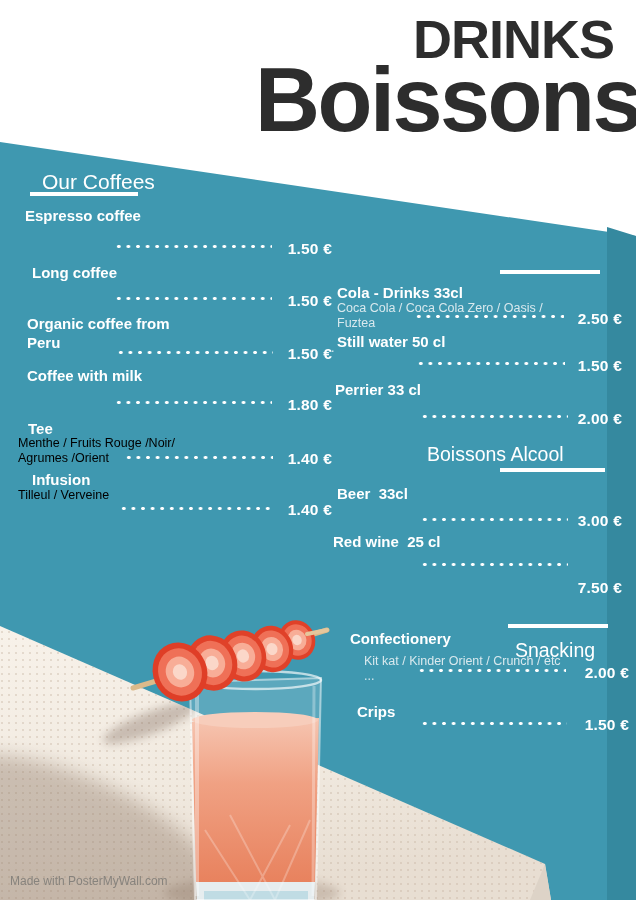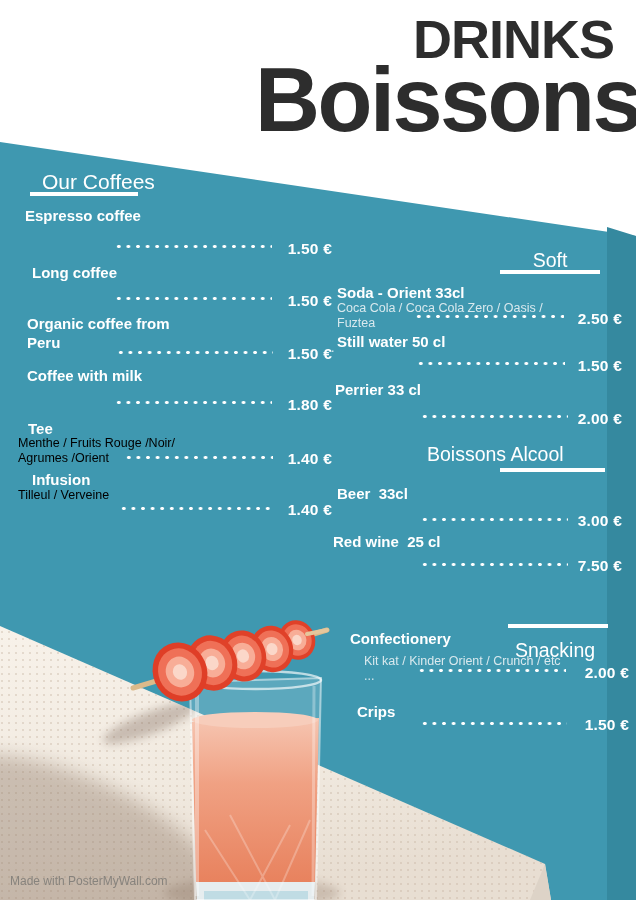--- a/index.html
+++ b/index.html
@@ -175,24 +175,23 @@
     <div class="name" style="left:28px;top:420px">Tee</div>
     <div class="desc desc-dark" style="left:18px;top:436px;width:175px">Menthe / Fruits Rouge /Noir/ Agrumes /Orient</div>
     <div class="dots" style="left:124px;top:455px;width:149px"></div>
     <div class="price" style="left:280px;top:450px">1.40 €</div>
 
     <div class="name" style="left:32px;top:471px">Infusion</div>
     <div class="desc desc-dark" style="left:18px;top:488px;width:175px">Tilleul / Verveine</div>
     <div class="dots" style="left:119px;top:506px;width:151px"></div>
     <div class="price" style="left:280px;top:501px">1.40 €</div>
 
-    <div class="sec-h h-soft">Soft</div>
     <div class="rule" style="left:500px;top:270px;width:100px;height:3.5px"></div>
 
-    <div class="name" style="left:337px;top:284px">Soda - Orient 33cl</div>
+    <div class="name" style="left:337px;top:284px">Cola - Drinks 33cl</div>
     <div class="desc desc-light" style="left:337px;top:301px;width:220px">Coca Cola / Coca Cola Zero / Oasis / Fuztea</div>
     <div class="dots" style="left:414px;top:314px;width:150px"></div>
     <div class="price" style="left:570px;top:310px">2.50 €</div>
 
     <div class="name" style="left:337px;top:333px">Still water 50 cl</div>
     <div class="desc desc-light" style="left:331px;top:341px">.</div>
     <div class="dots" style="left:416px;top:361px;width:149px"></div>
     <div class="price" style="left:570px;top:357px">1.50 €</div>
 
     <div class="name" style="left:335px;top:381px">Perrier 33 cl</div>
@@ -201,21 +200,21 @@
 
     <div class="sec-h h-alcool">Boissons Alcool</div>
     <div class="rule" style="left:500px;top:468px;width:105px;height:3.5px"></div>
 
     <div class="name" style="left:337px;top:485px">Beer  33cl</div>
     <div class="dots" style="left:420px;top:517px;width:148px"></div>
     <div class="price" style="left:570px;top:512px">3.00 €</div>
 
     <div class="name" style="left:333px;top:533px">Red wine  25 cl</div>
     <div class="dots" style="left:420px;top:562px;width:148px"></div>
-    <div class="price" style="left:570px;top:557px">7.50 €</div>
+    <div class="price" style="left:570px;top:579px">7.50 €</div>
 
     <div class="sec-h h-snack">Snacking</div>
     <div class="rule" style="left:508px;top:624px;width:100px;height:3.5px"></div>
 
     <div class="name" style="left:350px;top:630px">Confectionery</div>
     <div class="desc desc-light" style="left:364px;top:654px;width:200px">Kit kat / Kinder Orient / Crunch / etc ...</div>
     <div class="dots" style="left:417px;top:668px;width:149px"></div>
     <div class="price" style="left:577px;top:664px">2.00 €</div>
 
     <div class="name" style="left:357px;top:703px">Crips</div>

